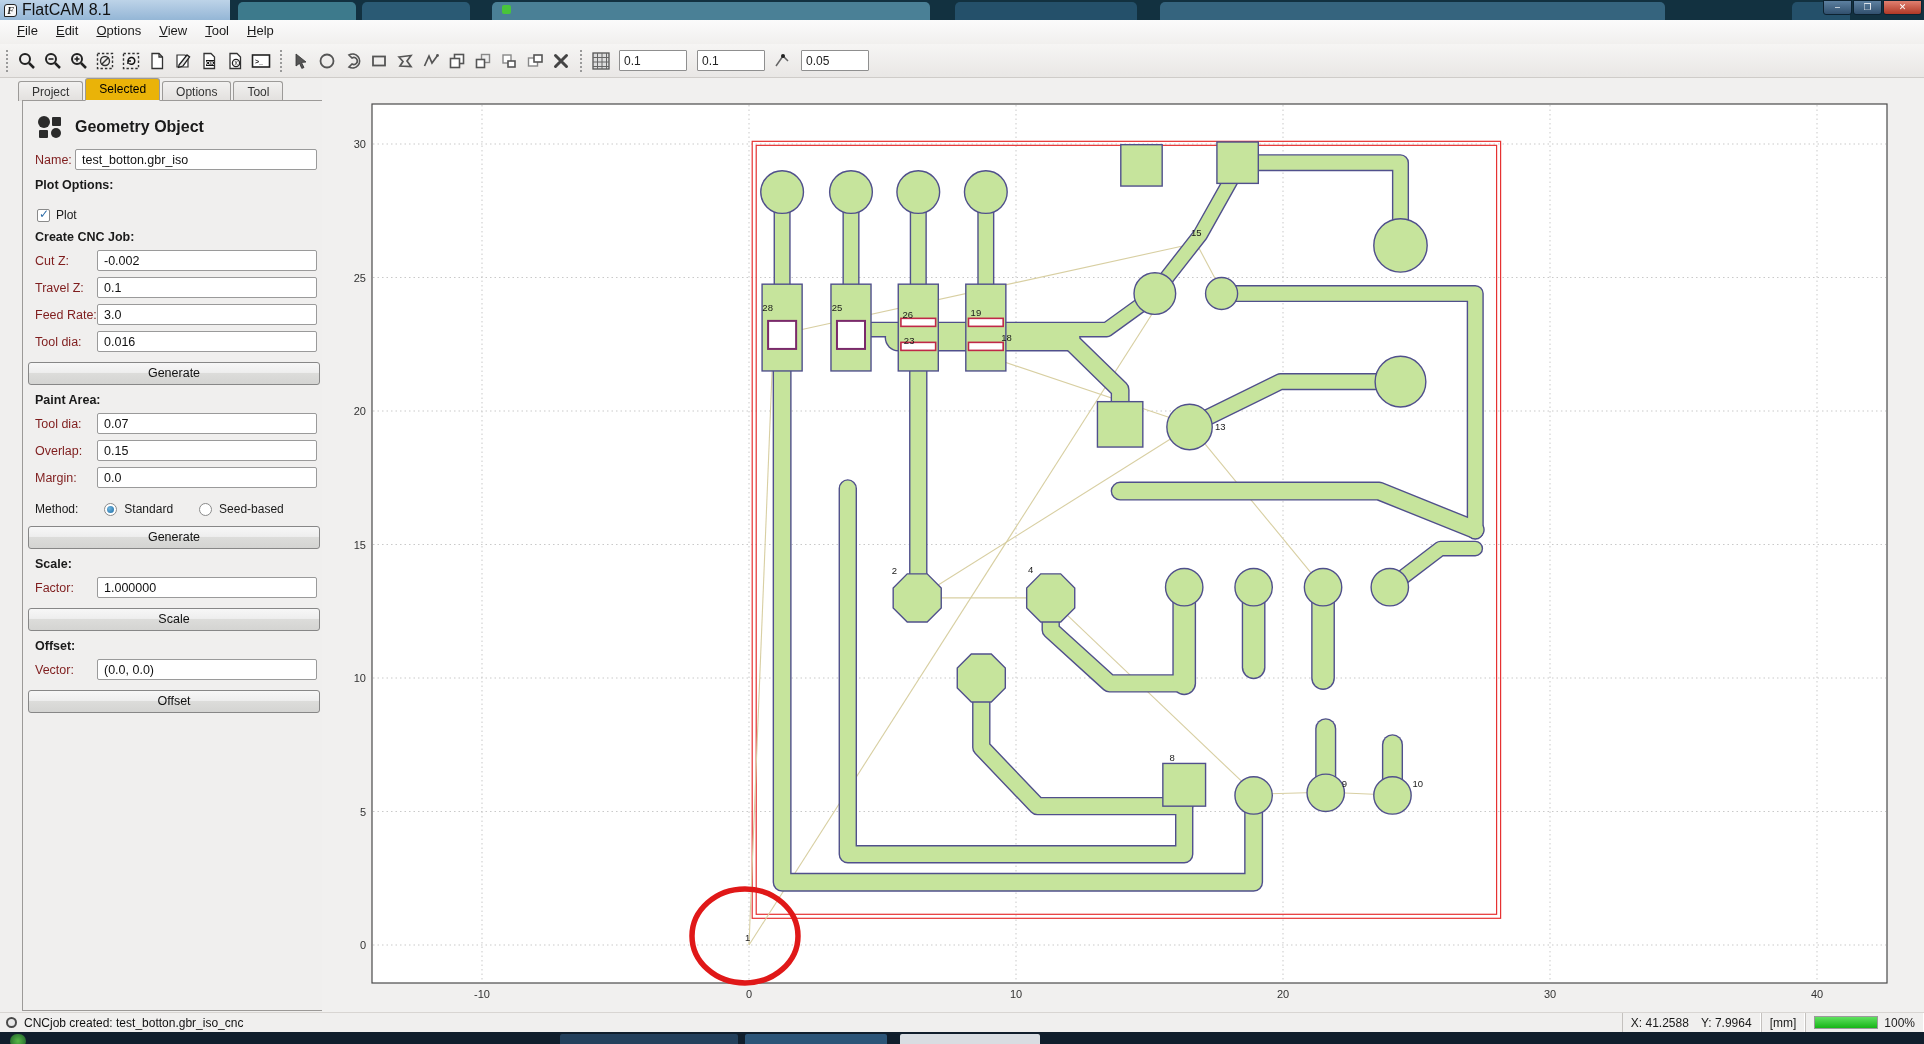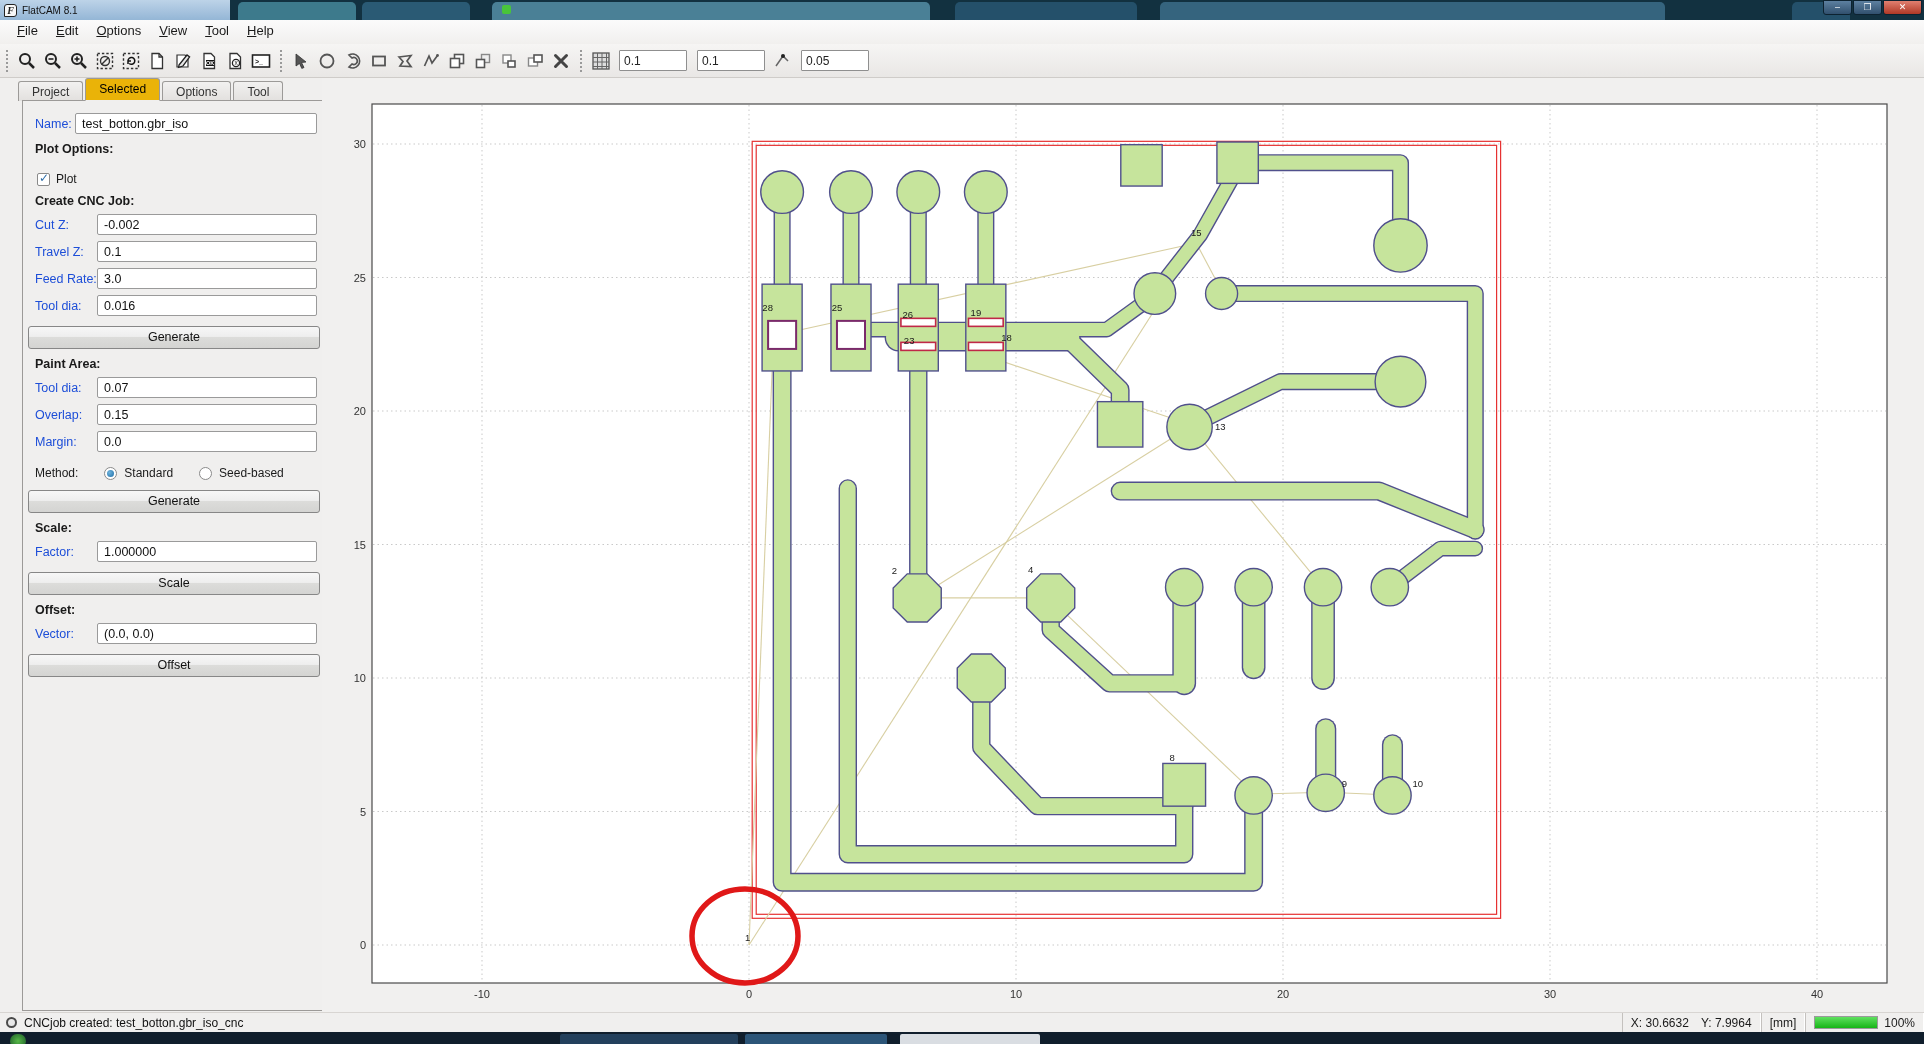--- a/index.html
+++ b/index.html
@@ -7,21 +7,21 @@
     font-family:"Liberation Sans","DejaVu Sans",sans-serif; font-size:12px; color:#1a1a1a; background:#f0efee; }
   .app { position:relative; width:1924px; height:1044px; background:#f0efee; }
 
   
   .titlebar { position:absolute; left:0; top:0; width:100%; height:20px;
     background:linear-gradient(#b7cfe6,#8fb2d4); overflow:hidden; }
   .title-left { position:absolute; left:0; top:0; height:20px; width:230px;
     background:linear-gradient(#bdd3e8,#94b6d6); display:flex; align-items:center; gap:5px; padding-left:4px; }
   .app-icon { width:13px; height:13px; border:1px solid #222; border-radius:3px 3px 3px 0;
     font:italic bold 10px/11px "Liberation Serif",serif; text-align:center; background:#f8f8f8; }
-  .title-text { font-size:10px; color:#111; white-space:nowrap; }
+  .title-text { font-size:16px; color:#111; white-space:nowrap; }
   .bg-strip { position:absolute; left:230px; top:0; right:0; height:20px; background:#123140; }
   .bg-tab { position:absolute; top:2px; height:18px; border-radius:5px 5px 0 0; }
   .fav { position:absolute; top:5px; width:9px; height:9px; background:#49c43a; border-radius:2px; }
   .winbtns { position:absolute; right:2px; top:0; height:16px; display:flex; gap:1px; z-index:5; }
   .winbtn { width:29px; height:15px; border-radius:0 0 3px 3px; border:1px solid #0d2230;
     background:linear-gradient(#5d80a0,#31506e); color:#fff; font-size:9px; line-height:13px; text-align:center; }
   .winbtn.close { width:39px; background:linear-gradient(#e08070,#b03826); }
 
   
   .menubar { position:absolute; left:0; top:20px; width:100%; height:36px;
@@ -43,21 +43,21 @@
   .leftcol { position:absolute; left:12px; top:78px; width:322px; height:934px; background:#f0efee; }
   .tabbar { position:relative; height:23px; padding-left:6px; display:flex; align-items:flex-end; }
   .tab { height:20px; padding:3px 13px 2px; font-size:12px; background:linear-gradient(#f2f1f0,#e2e0de);
     border:1px solid #9c9a98; border-bottom:none; border-radius:3px 3px 0 0; margin-right:2px; color:#333; }
   .tab.active { height:23px; background:#eab308; border-bottom:1px solid #f0efee; font-size:12px; color:#000; position:relative; z-index:2; }
   .panelbox { position:absolute; left:10px; top:22px; width:308px; height:911px;
     border:1px solid #9c9a98; background:#f0efee; padding:12px 0 0 0; overflow:hidden; }
   .hdr { display:flex; align-items:center; gap:12px; padding:2px 0 10px 14px; }
   .hdr-title { font-size:16px; font-weight:bold; }
   .row { display:flex; align-items:center; margin:0 12px 6px 12px; }
-  .row label { font-size:12.5px; color:#1d4ed8; }
+  .row label { font-size:12.5px; color:#7f1d1d; }
   .lab-name { width:40px; }
   .lab-62 { width:62px; }
   .fld { flex:1; height:21px; border:1px solid #9a9a9a; border-radius:2px; background:#fff;
     font-family:inherit; font-size:12.5px; padding:1px 6px; color:#111; }
   .sect { font-weight:bold; font-size:12.5px; margin:8px 0 6px 12px; }
   .chkrow { display:flex; align-items:center; gap:6px; margin:16px 0 4px 14px; }
   .chk { width:13px; height:13px; border:1px solid #8a8a8a; border-radius:2px; background:#fff; position:relative; }
   .chk::after { content:"✓"; position:absolute; left:1px; top:-3px; font-size:12px; font-weight:bold; color:#2d6da8; }
   .btn { display:block; margin:10px 12px 4px 5px; width:292px; height:23px; border:1px solid #878787; border-radius:3px;
     background:linear-gradient(#f7f7f7 0%,#eeeeee 45%,#dcdcda 50%,#d4d4d2 100%); font-size:12.5px; text-align:center; line-height:21px; color:#111; }
@@ -274,20 +274,29 @@
 
   <div class="leftcol">
     <div class="tabbar">
       <div class="tab">Project</div>
       <div class="tab active">Selected</div>
       <div class="tab">Options</div>
       <div class="tab">Tool</div>
     </div>
 
     <div class="panelbox">
+      <div class="hdr">
+        <svg width="26" height="24">
+          <circle cx="7" cy="7" r="6" fill="#2b2b2b"></circle>
+          <rect x="15" y="2" width="9" height="9" rx="1" fill="#2b2b2b"></rect>
+          <rect x="2" y="15" width="9" height="8" rx="1" fill="#2b2b2b"></rect>
+          <circle cx="19" cy="18" r="5" fill="#2b2b2b"></circle>
+        </svg>
+        <span class="hdr-title">Geometry Object</span>
+      </div>
 
       <div class="row">
         <label class="lab-name">Name:</label>
         <input class="fld" value="test_botton.gbr_iso" style="">
       </div>
 
       <div class="sect">Plot Options:</div>
       <div class="chkrow">
         <span class="chk"></span>
         <span>Plot</span>
@@ -490,21 +499,21 @@
         <text x="422.995" y="837.995" font-size="9.5" fill="#1a1a1a">1</text>
         <ellipse cx="422.995" cy="832.922" rx="53" ry="47" fill="none" stroke="#e01818" stroke-width="5.5"></ellipse>
       </svg>
   </div>
 
   <div class="statusbar">
     <span class="st-icon"></span>
     <span class="st-msg">CNCjob created: test_botton.gbr_iso_cnc</span>
     <div class="st-right">
       <div class="st-box">
-        <span>X: 30.6632</span>
+        <span>X: 41.2588</span>
         <span>Y: 7.9964</span>
       </div>
       <div class="st-box">
           <span>[mm]</span>
         </div>
       <div class="st-box" style="gap:6px;">
         <div class="progress">
             <div id="progress-fill" style="width: 100%;"></div>
           </div>
         <span>100%</span>

